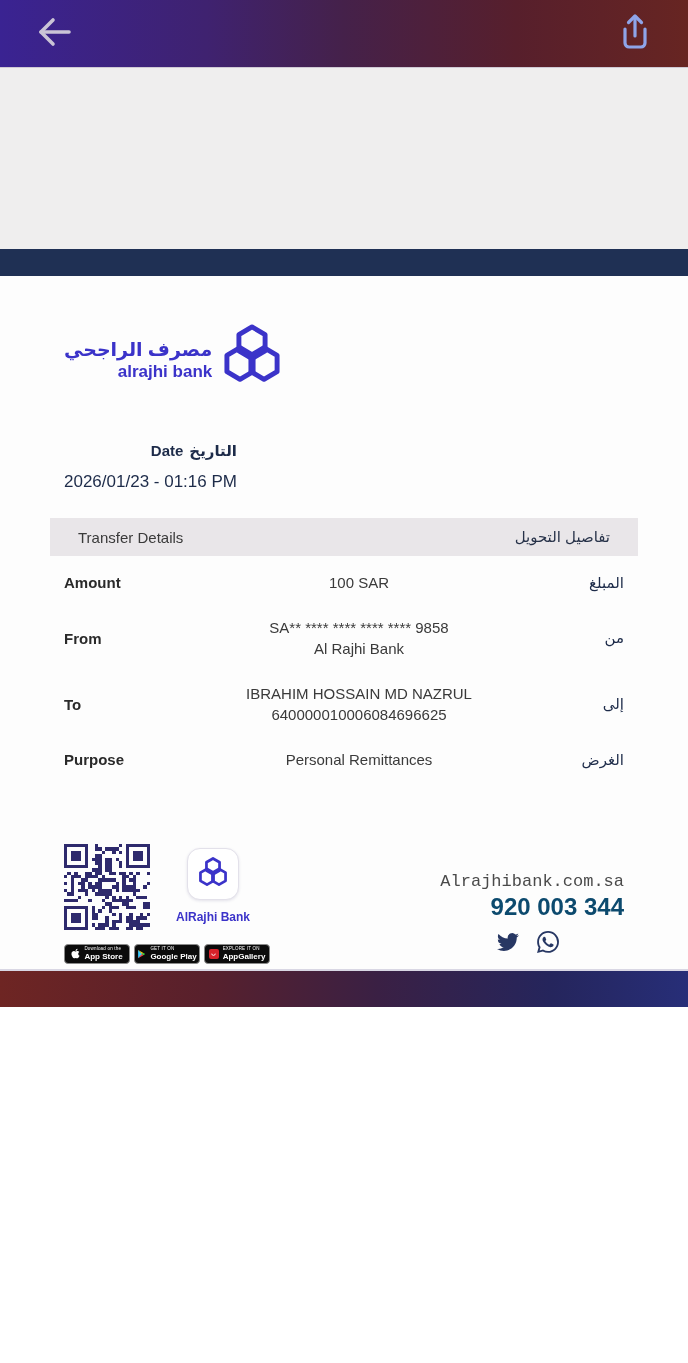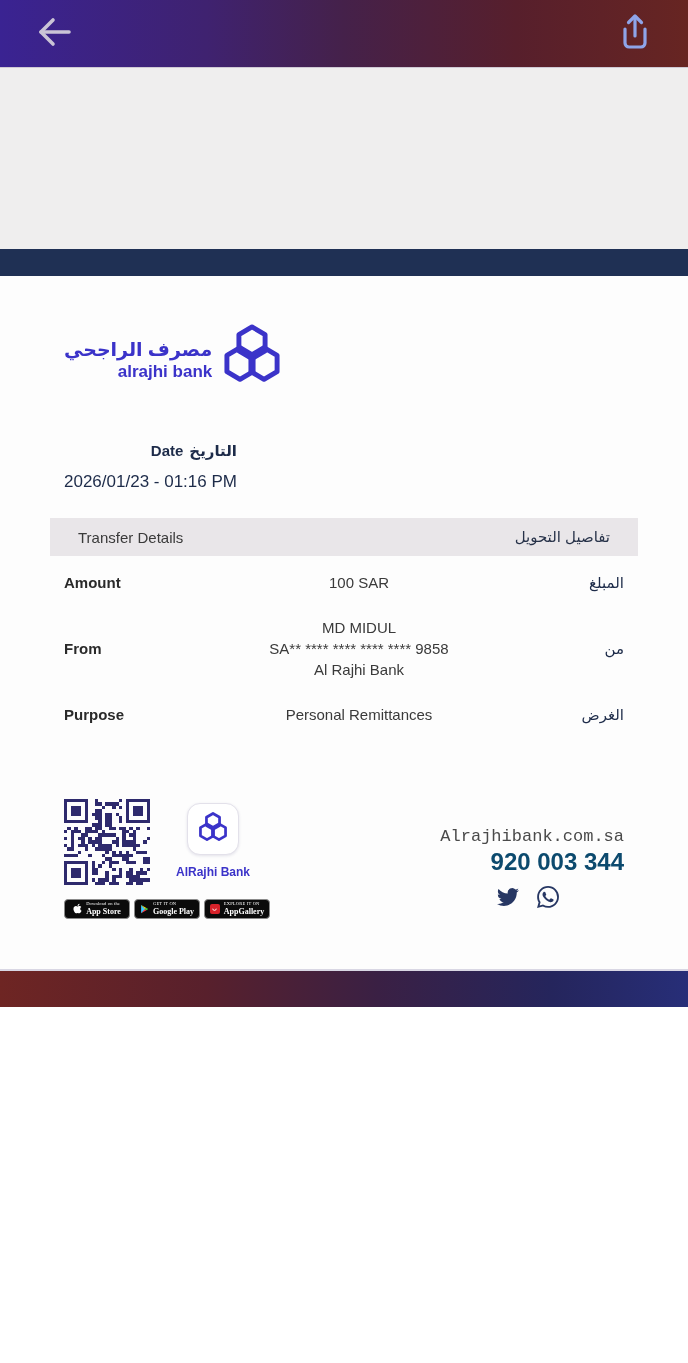--- a/index.html
+++ b/index.html
@@ -64,21 +64,21 @@
   .app-icon {
     width:52px; height:52px; border-radius:13px; background:#fff;
     border:1px solid #e3e1ea; box-shadow:0 1px 3px rgba(40,35,100,.12);
     display:flex; align-items:center; justify-content:center;
   }
   .app-name { margin-top:10px; font-size:12px; font-weight:bold; color:#3b33c9; }
 
   .badges { display:flex; gap:4px; margin-top:14px; }
   .badge {
     width:66px; height:20px; background:#0b0b0b; border:1px solid #8a8a8a; border-radius:4px;
-    display:flex; align-items:center; justify-content:center; gap:4px; color:#fff; cursor:pointer;font-family:Liberation Serif, serif;
+    display:flex; align-items:center; justify-content:center; gap:4px; color:#fff; cursor:pointer;
   }
   .badge-txt { display:flex; flex-direction:column; line-height:1; }
   .badge-l1 { font-size:4.5px; letter-spacing:.2px; }
   .badge-l2 { font-size:8px; font-weight:bold; margin-top:1px; }
   .ag-icon { width:10px; height:10px; background:#d8222a; border-radius:2px; display:flex; align-items:center; justify-content:center; }
 
   .footer-right { text-align:right; margin-top:28px; }
   .website { font-size:17px; color:#4a4a4a;font-family:Liberation Mono, monospace; }
   .phone { font-size:24px; font-weight:bold; color:#0c4a6e; margin-top:2px; }
   .social { display:flex; justify-content:center; gap:18px; margin-top:10px; padding-right:8px; }
@@ -147,25 +147,32 @@
 
     <div class="rows">
       <div class="row">
         <div class="row-label">Amount</div>
         <div class="row-value">100 SAR</div>
         <div class="row-ar">المبلغ</div>
       </div>
       <div class="row">
         <div class="row-label">From</div>
         <div class="row-value">
-          <div>MD MIDUL</div>
           <div>SA** **** **** **** **** 9858</div>
           <div>Al Rajhi Bank</div>
         </div>
         <div class="row-ar">من</div>
+      </div>
+      <div class="row">
+        <div class="row-label">To</div>
+        <div class="row-value">
+          <div>IBRAHIM HOSSAIN MD NAZRUL</div>
+          <div>640000010006084696625</div>
+        </div>
+        <div class="row-ar">إلى</div>
       </div>
       <div class="row">
         <div class="row-label">Purpose</div>
         <div class="row-value">Personal Remittances</div>
         <div class="row-ar">الغرض</div>
       </div>
     </div>
 
     <div class="rec-footer">
       <div class="footer-left">

